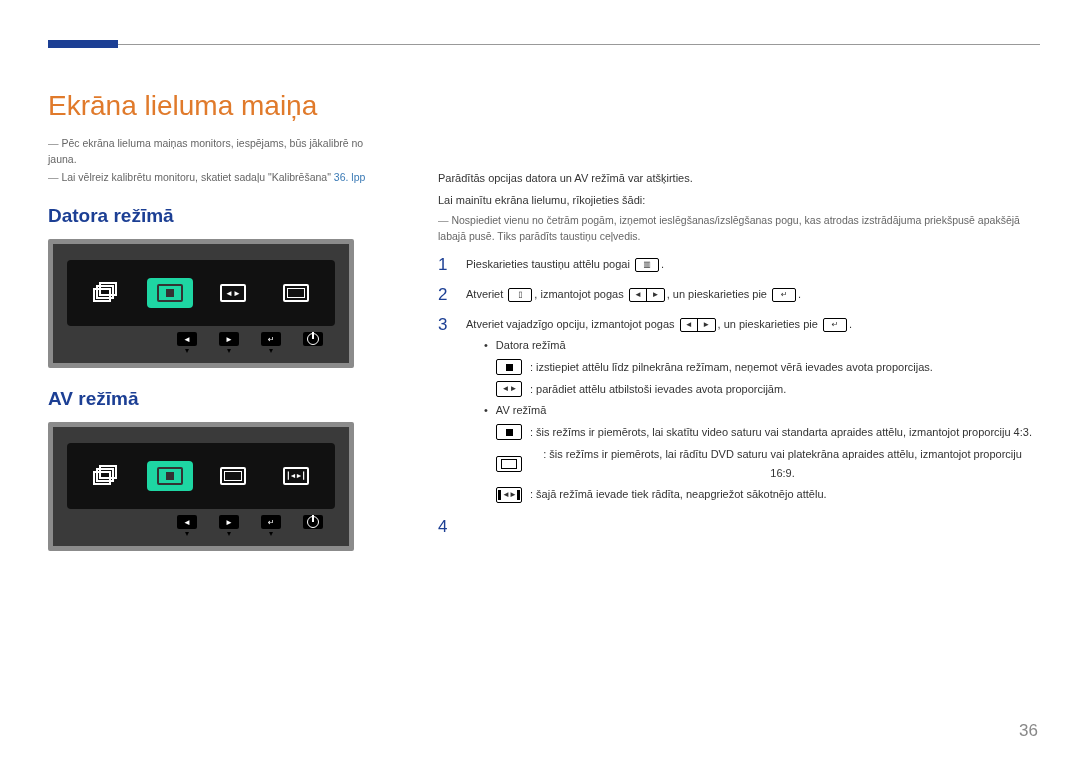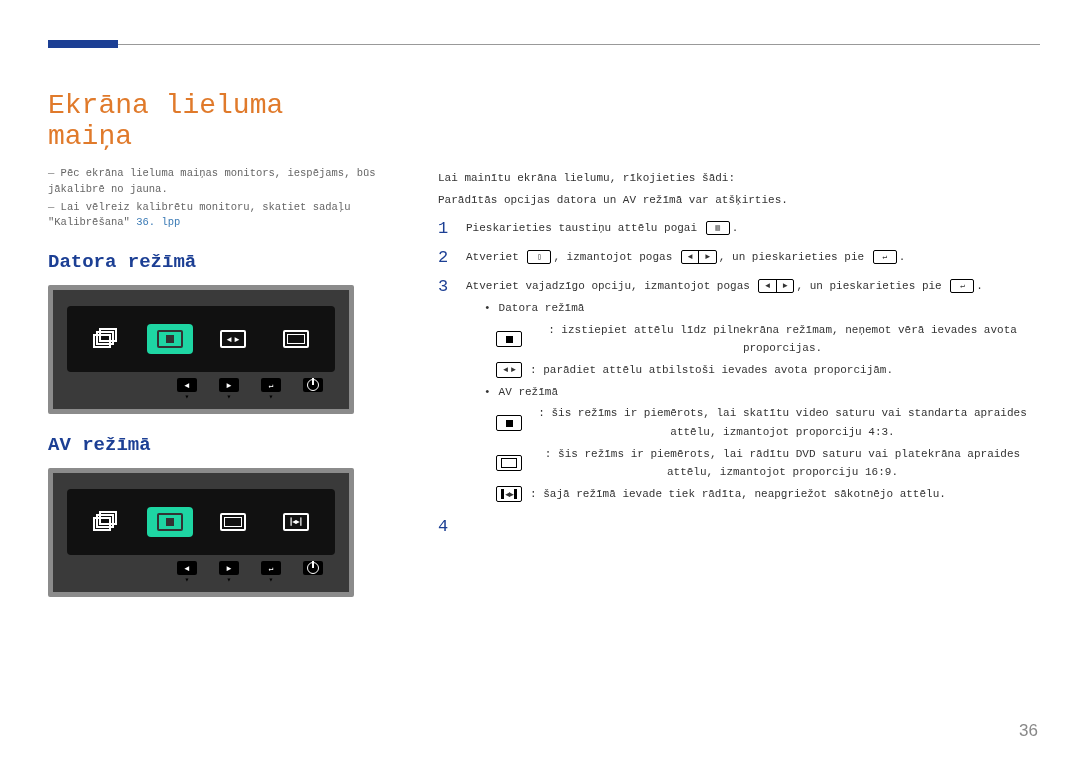--- a/index.html
+++ b/index.html
@@ -24,21 +24,20 @@
     left: 48px;
     width: 70px;
     height: 8px;
     background: #1c3f94;
     transform: translateY(-4px);
   }
   .page {
     padding: 90px 45px 0 48px;
     display: flex;
     gap: 60px;
-    font-family: Liberation Mono, monospace;
   }
   .left-col { width: 330px; flex-shrink: 0; }
   .right-col { flex: 1; padding-top: 80px; }
   .title {
     color: #e07a2b;
     font-size: 28px;
     font-weight: 400;
     margin-bottom: 14px;
   }
   .note {
@@ -238,22 +237,23 @@
         <div class="ctrl">
             <div class="btn">
               <div class="pwr"></div>
             </div>
           </div>
       </div>
     </div>
   </div>
 
   <div class="right-col">
+    <div class="para">Parādītās opcijas datora un AV režīmā var atšķirties.</div>
     <div class="para">Lai mainītu ekrāna lielumu, rīkojieties šādi:</div>
-    <div class="para">Parādītās opcijas datora un AV režīmā var atšķirties.</div>
+    <div class="note">Nospiediet vienu no četrām pogām, izņemot ieslēgšanas/izslēgšanas pogu, kas atrodas izstrādājuma priekšpusē apakšējā labajā pusē. Tiks parādīts taustiņu ceļvedis.</div>
 
     <div class="step-row">
       <div class="step-num">1</div>
       <div class="step-body">
         <span>Pieskarieties taustiņu attēlu pogai</span>
         <span class="inline-icon">▥</span>.
       </div>
     </div>
 
     <div class="step-row">

